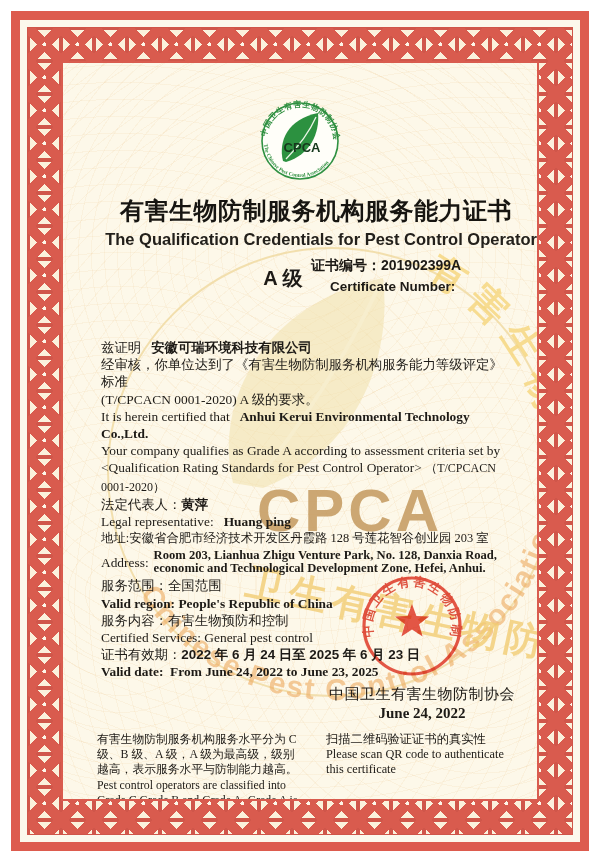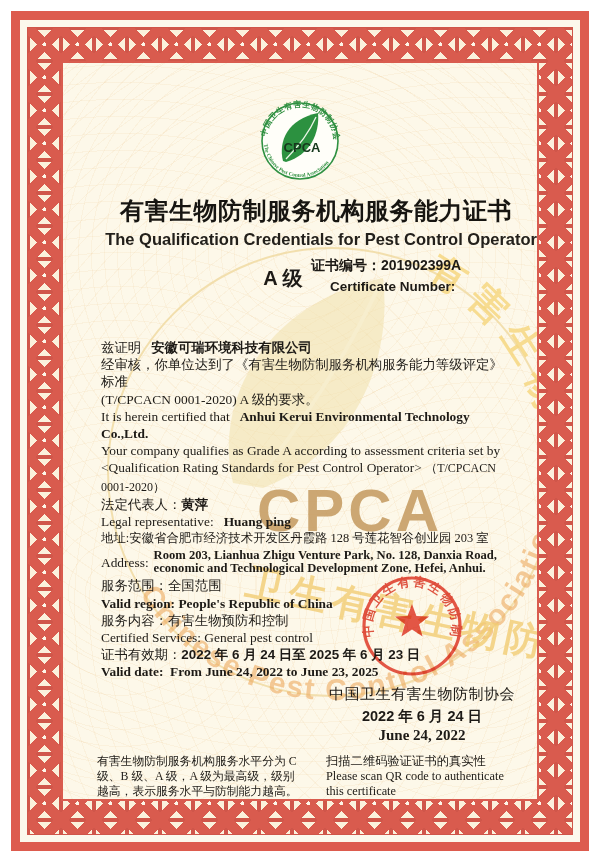--- a/index.html
+++ b/index.html
@@ -139,21 +139,20 @@
         <p>服务范围：全国范围</p>
         <p><b>Valid region: People's Republic of China</b></p>
         <p>服务内容：有害生物预防和控制</p>
         <p>Certified Services: General pest control</p>
         <p><span>证书有效期：</span><b class="sans">2022 年 6 月 24 日至 2025 年 6 月 23 日</b></p>
         <p><b><span>Valid date:</span>&nbsp;&nbsp;<span>From June 24, 2022 to June 23, 2025</span></b></p>
       </div>
 
       <div class="issuer">
         <div class="issuer-name">中国卫生有害生物防制协会</div>
-        <div class="issuer-date-zh">2022 年 6 月 24 日</div>
         <div class="issuer-date-en">June 24, 2022</div>
       </div>
 
       <div class="bottomrow">
         <div class="grades">
           <p>有害生物防制服务机构服务水平分为 C 级、B 级、A 级，A 级为最高级，级别越高，表示服务水平与防制能力越高。</p>
           <p>Pest control operators are classified into Grade C,Grade B and Grade A. Grade A is the highest grade.Higher the grade, higher the service standard and pest control capabilities.</p>
         </div>
         <div class="qrblock">
           <p>扫描二维码验证证书的真实性</p>

